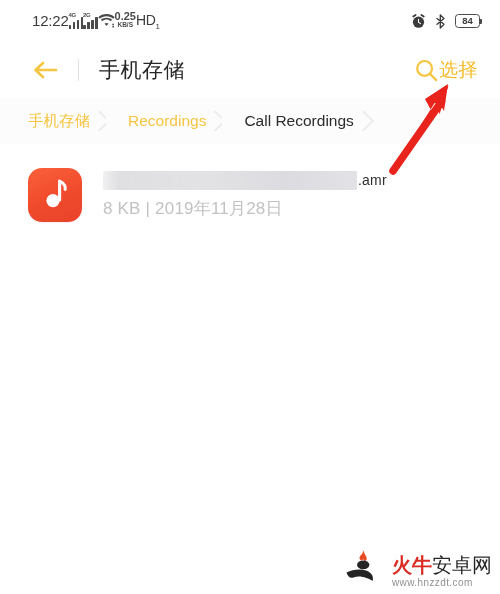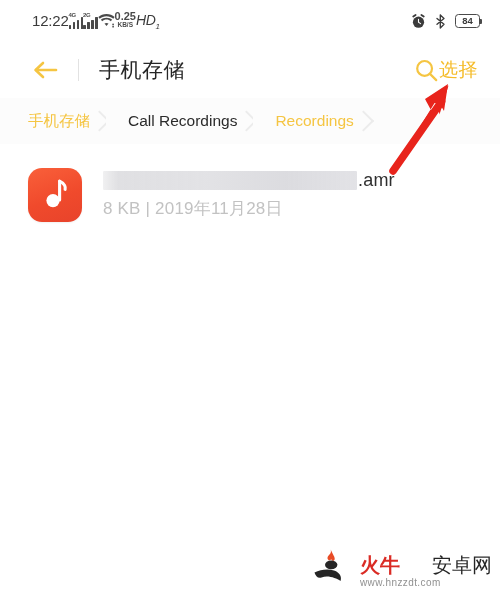--- a/index.html
+++ b/index.html
@@ -67,21 +67,21 @@
   .bars i:nth-child(4) { height: 11.5px; }
 
   .wifi-icon { width: 17px; height: 15px; position: relative; }
   .net-speed {
     display: flex; flex-direction: column;
     align-items: center; justify-content: center;
     line-height: 7.5px;
   }
   .net-speed .v { font-size: 11px; color: #4a4a4a; font-weight: 700; }
   .net-speed .u { font-size: 6.5px; color: #4a4a4a; font-weight: 700; }
-  #hd-label { font-size: 14px; color: #3b3b3b; letter-spacing: -0.3px; font-style: italic; }
+  #hd-label { font-size: 14px; color: #3b3b3b; letter-spacing: -0.3px; }
   #hd-label sub { font-size: 8px; }
 
   .alarm-icon, .bt-icon { display: flex; align-items: center; }
   #battery {
     display: flex; align-items: center;
     border: 1.4px solid #4a4a4a;
     border-radius: 3.5px;
     height: 14px; min-width: 25px;
     padding: 0 3px;
     position: relative;
@@ -216,21 +216,21 @@
     background:
       linear-gradient(90deg,
         rgba(228,228,230,0.55) 0%,
         rgba(222,222,225,0.95) 6%,
         rgba(226,226,229,0.98) 40%,
         rgba(219,219,223,0.98) 72%,
         rgba(224,224,228,0.92) 100%);
     filter: blur(0.6px);
   }
   #file-extension {
-    font-size: 18px;
+    font-size: 14px;
     color: #2f2f2f;
     margin-left: 1px;
     letter-spacing: 0.2px;
   }
   #file-sub {
     font-size: 17px;
     color: #c2c2c2;
     letter-spacing: 0.2px;
   }
 
@@ -248,21 +248,21 @@
   #watermark {
     position: absolute;
     right: 8px;
     bottom: 6px;
     display: flex;
     align-items: flex-end;
     gap: 4px;
     opacity: 0.97;
   }
   #watermark-text { display: flex; flex-direction: column; align-items: flex-start; }
-  #wm-title { display: flex; align-items: flex-end; gap: 32px; }
+  #wm-title { display: flex; align-items: flex-end; }
   #wm-title .red {
     font-size: 20px; font-weight: 700; color: #d9251d;
     letter-spacing: 0px; line-height: 21px;
   }
   #wm-title .dark {
     font-size: 20px; font-weight: 400; color: #1e1e1e;
     letter-spacing: 0px; line-height: 21px;
   }
   #wm-url {
     font-size: 10px;
@@ -361,22 +361,22 @@
           <circle cx="10.6" cy="10.4" r="7.4" stroke="#f5c542" stroke-width="2.2" fill="none"></circle>
           <path d="M16.2 16.1 L22.2 22.1" stroke="#f5c542" stroke-width="2.2" stroke-linecap="round"></path>
         </svg>
       </div>
       <div id="select-button">选择</div>
     </div>
   </div>
 
   <div id="breadcrumb">
     <div class="crumb parent">手机存储</div>
+    <div class="crumb parent">Recordings</div>
     <div class="crumb current">Call Recordings</div>
-    <div class="crumb parent">Recordings</div>
     <div id="crumb-spacer"></div>
   </div>
 
   <div id="file-list">
     <div class="file-row">
       <div class="file-icon">
         <svg width="32" height="34" viewBox="0 0 32 34">
           <path d="M20.6 3.2 C20.6 3.2 24.4 5.0 25.6 7.4 C26.6 9.4 26.1 11.3 26.1 11.3" stroke="#ffffff" stroke-width="3.1" fill="none" stroke-linecap="round"></path>
           <path d="M20.6 3.2 L20.6 22.0" stroke="#ffffff" stroke-width="3.1" stroke-linecap="round"></path>
           <circle cx="14.0" cy="22.6" r="6.6" fill="#ffffff"></circle>

